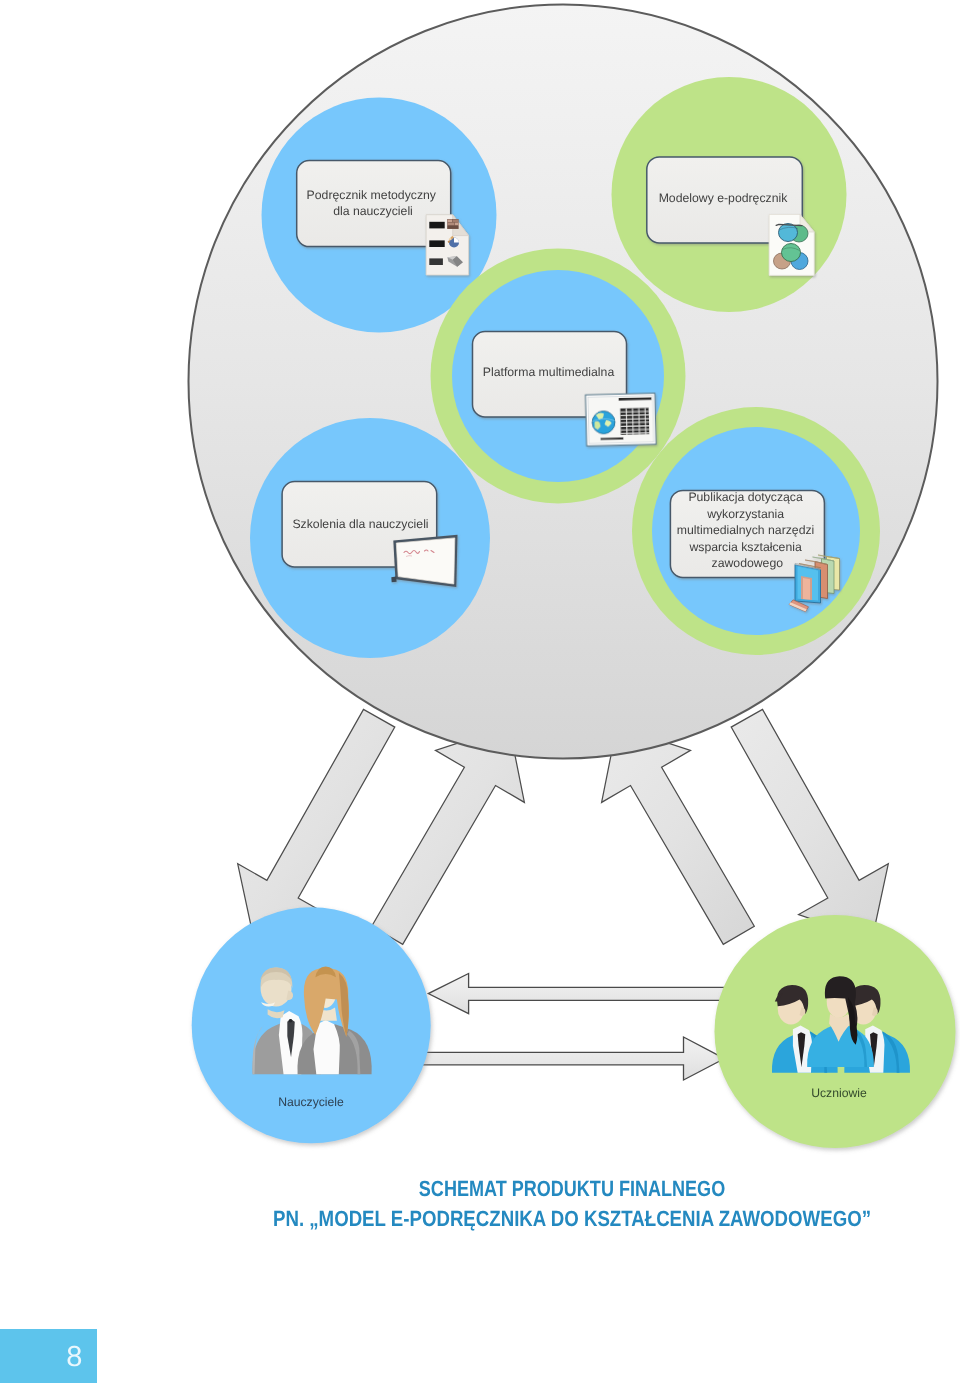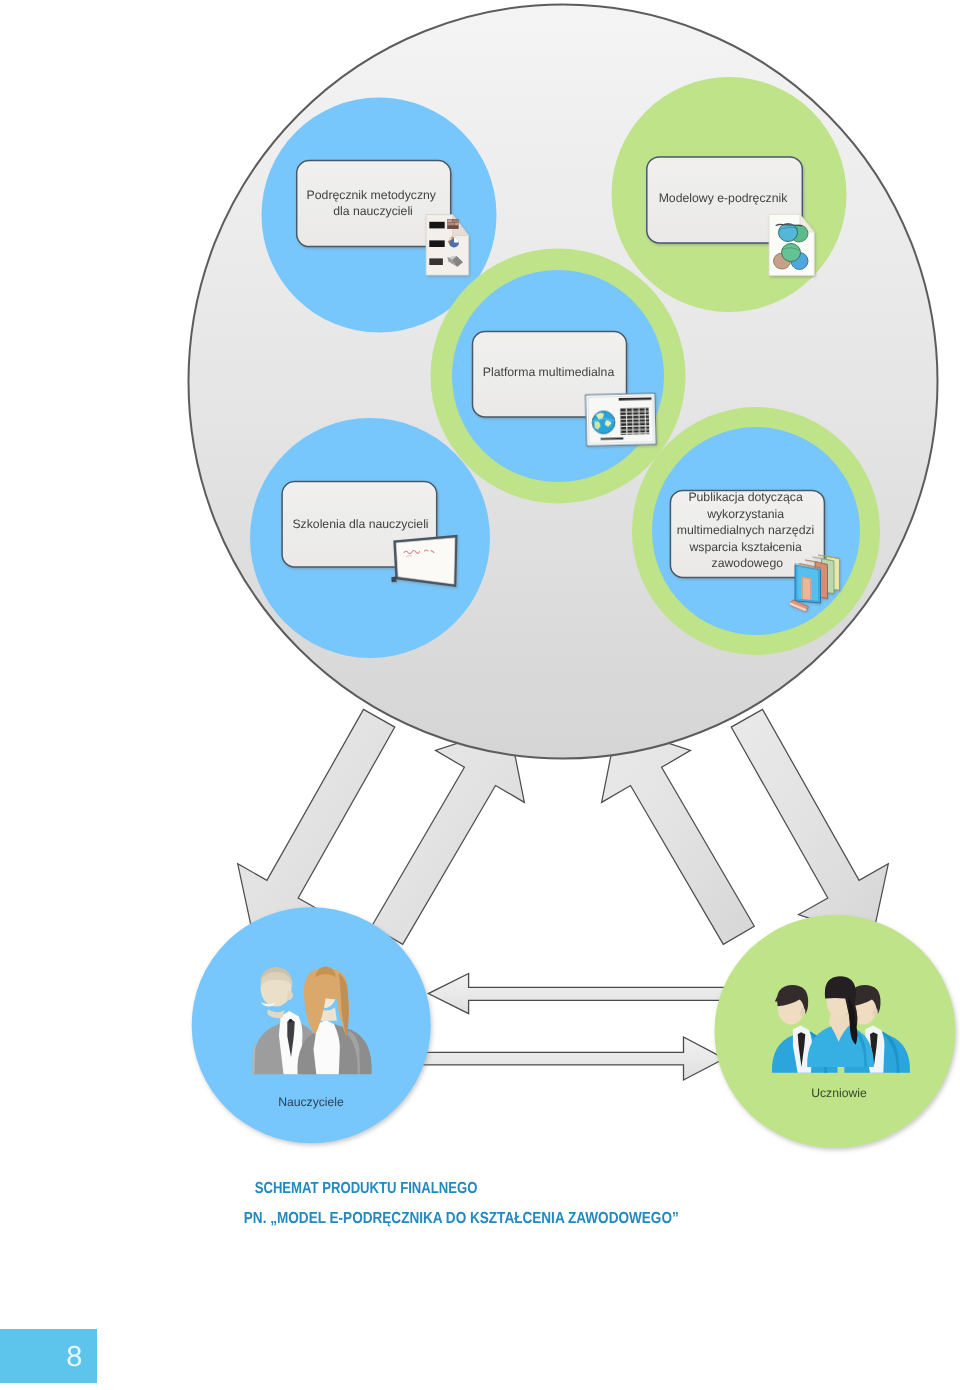--- a/index.html
+++ b/index.html
@@ -3,22 +3,22 @@
 <meta charset="utf-8">
 <style>
   html,body{margin:0;padding:0;background:#ffffff;}
   body{width:960px;height:1390px;overflow:hidden;font-family:"Liberation Sans",sans-serif;
     -webkit-font-smoothing:antialiased;text-rendering:geometricPrecision;}
   #page{position:relative;width:960px;height:1390px;background:#fff;}
   #diagram{position:absolute;left:0;top:0;width:960px;height:1390px;display:block;}
   .ntext{font-family:"Liberation Sans",sans-serif;font-size:12.25px;fill:#3f3f3f;text-anchor:middle;}
   .ctext{font-family:"Liberation Sans",sans-serif;font-size:12.2px;fill:#2f4254;text-anchor:middle;}
   .ctextg{font-family:"Liberation Sans",sans-serif;font-size:12.2px;fill:#33492c;text-anchor:middle;}
-  #title{position:absolute;left:185px;top:1174px;width:774px;text-align:left;color:#2489c0;
-    font-family:"Liberation Sans",sans-serif;font-weight:bold;font-size:16px;line-height:29.8px;}
+  #title{position:absolute;left:185px;top:1174px;width:774px;text-align:center;color:#2489c0;
+    font-family:"Liberation Sans",sans-serif;font-weight:bold;font-size:22px;line-height:29.8px;}
   #title div{transform-origin:center;}
   #title div:nth-child(1){transform:scaleX(0.820);}
   #title div:nth-child(2){transform:scaleX(0.848);}
   #pagenum{position:absolute;left:0;top:1329px;width:96.5px;height:54px;background:#5dc4ec;}
   #pagenum span{position:absolute;right:14px;top:12px;color:#e9f7fd;font-size:29px;font-weight:300;
     font-family:"Liberation Sans",sans-serif;}
 </style>
 </head>
 <body>
 

